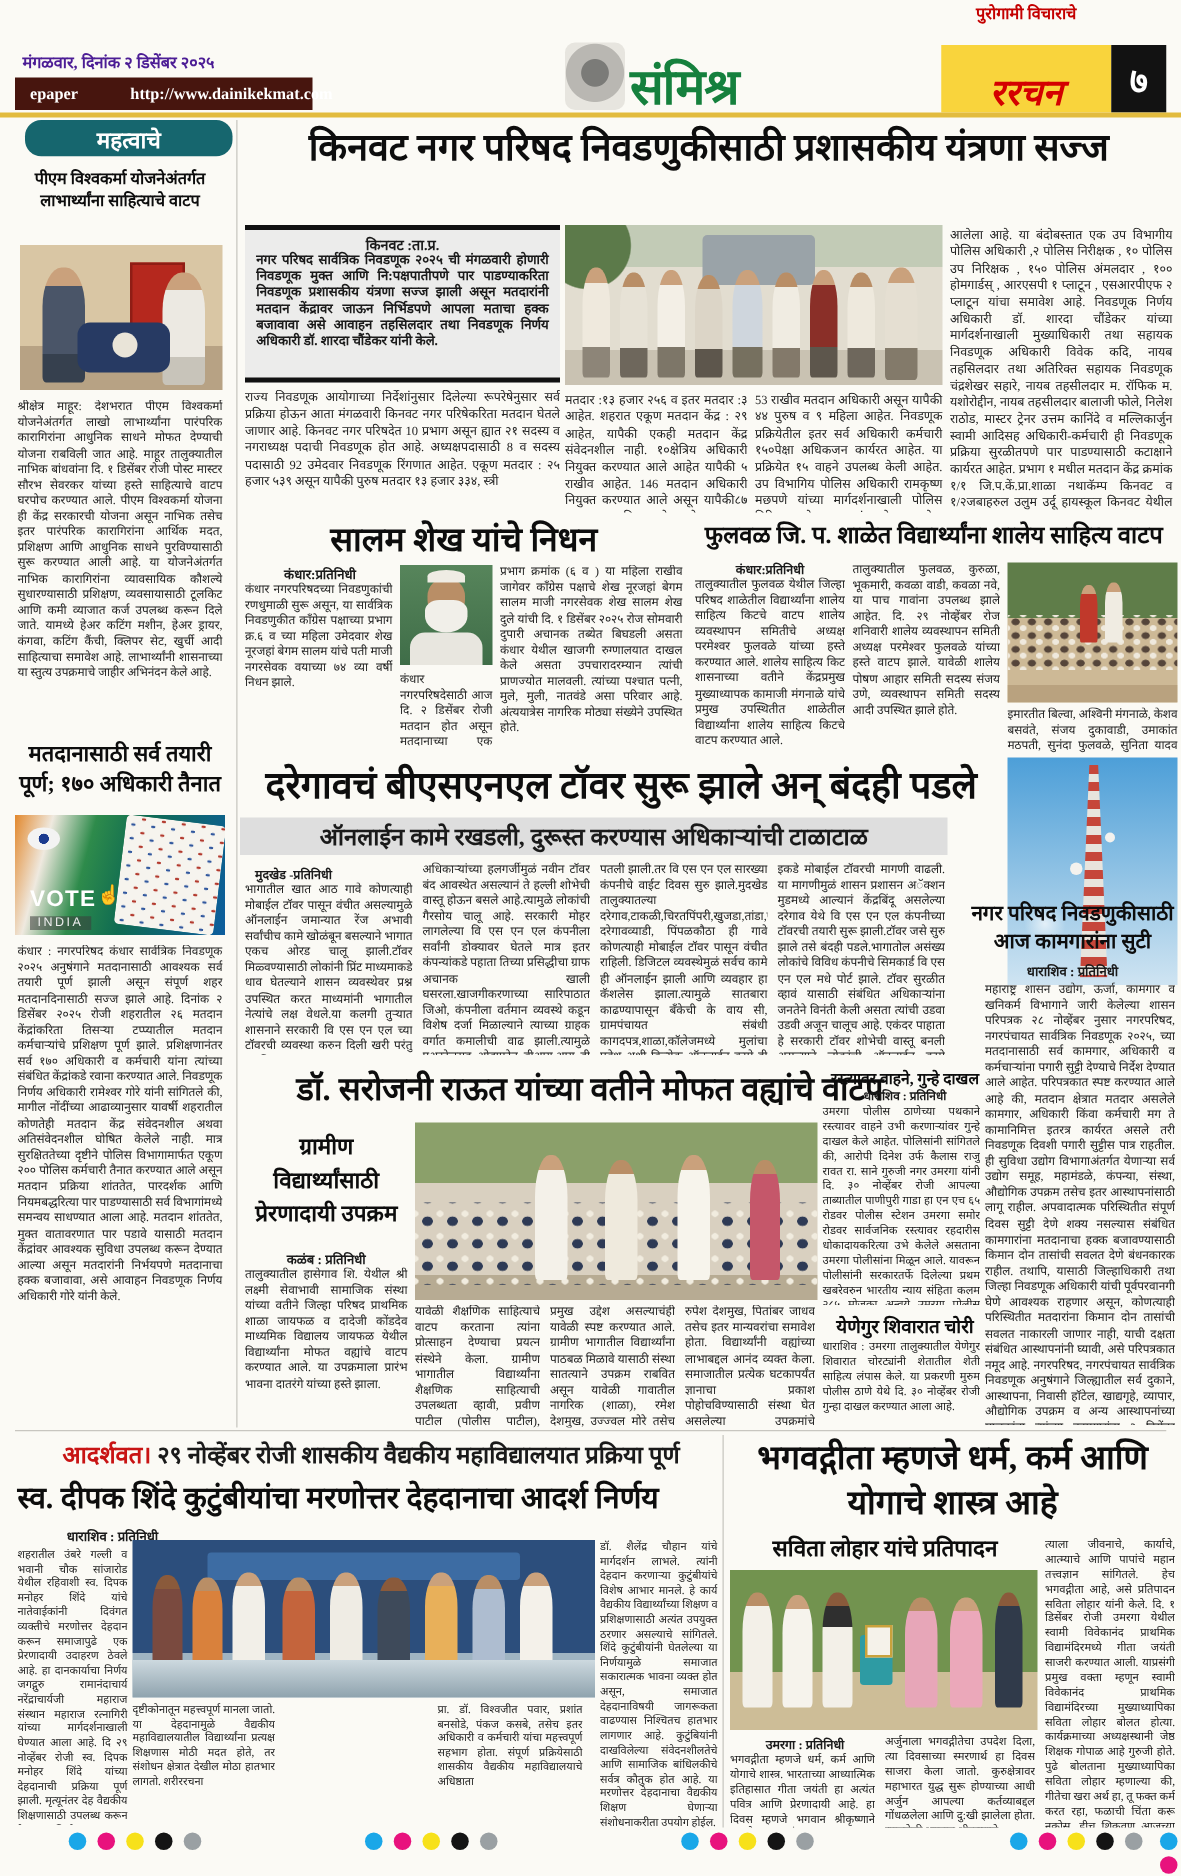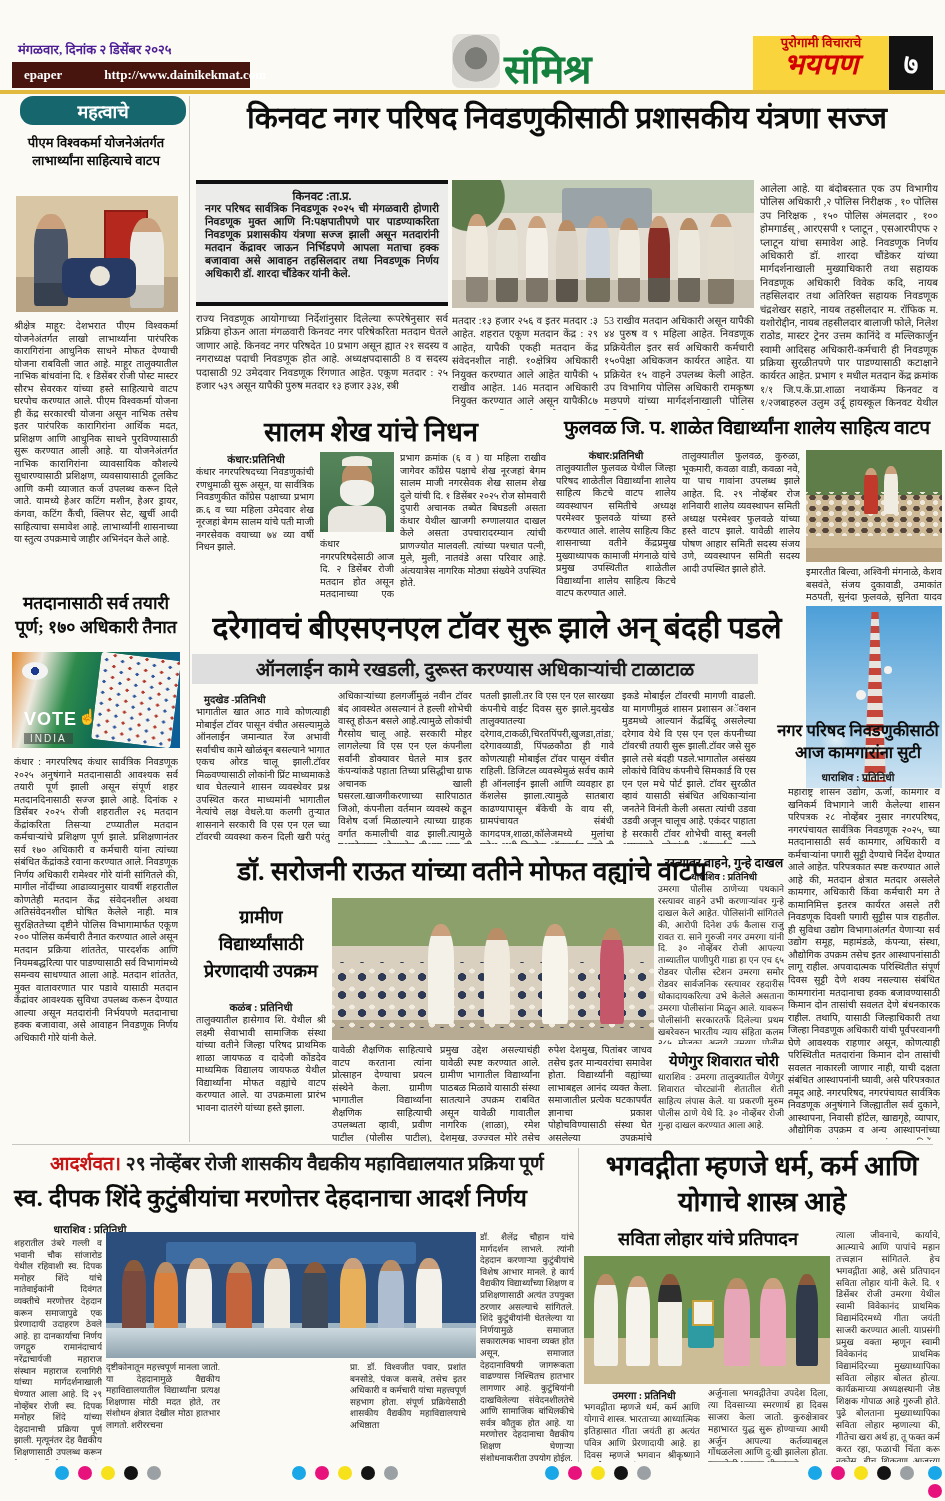--- a/index.html
+++ b/index.html
@@ -26,23 +26,23 @@
 
   <div class="abs" style="left:12px;top:62px;width:238px;height:26px;background:#47150e;color:#fff;display:flex;align-items:center;gap:21px;padding-left:12px;box-sizing:border-box;">
     <span style="font-size:13px;font-weight:bold;">epaper</span>
     <span class="abs" style="position:static;width:11px;height:11px;border-radius:50%;background:#e85b1a;display:inline-block;"></span>
     <span style="font-size:13px;font-weight:bold;">http://www.dainikekmat.com</span>
   </div>
 
   <div class="abs photo" style="left:452px;top:34px;width:48px;height:54px;background:radial-gradient(circle at 50% 45%,#7b7b78 0 28%,#b9b7b2 30% 60%,#e7e5df 62%);border-radius:8px;"></div>
   <div class="abs" style="left:504px;top:40px;font-size:40px;font-weight:900;letter-spacing:-1px;color:#15803d;">संमिश्र</div>
 
-  <div class="abs" style="left:753px;top:36px;width:136px;height:54px;background:#f9d43c;display:flex;flex-direction:column;align-items:center;justify-content:flex-start;">
+  <div class="abs" style="left:753px;top:36px;width:136px;height:54px;background:#f9d43c;display:flex;flex-direction:column;align-items:center;justify-content:flex-end;gap:43px;">
     <div style="font-size:13px;font-weight:bold;color:#c40000;line-height:1.1;">पुरोगामी विचाराचे</div>
-    <div style="font-size:29px;font-weight:900;color:#d40000;line-height:1.0;font-style:italic;">भयपण</div>
+    <div style="font-size:29px;font-weight:900;color:#d40000;line-height:1.0;font-style:italic;">ररचन</div>
   </div>
   <div class="abs" style="left:889px;top:36px;width:44px;height:54px;background:#121212;color:#fff;display:flex;align-items:center;justify-content:center;">
     <span style="font-size:28px;font-weight:bold;">७</span>
   </div>
   <div class="abs" style="left:0;top:90px;width:945px;height:4px;background:#e2bb3e;"></div>
 
   <div class="abs vr" style="left:189px;top:96px;height:1046px;"></div>
 
   <div class="abs" style="left:20px;top:96px;width:166px;height:29px;background:#16666e;color:#fff;display:flex;align-items:center;justify-content:center;font-weight:800;font-size:18px;border-radius:13px;">महत्वाचे</div>
 

